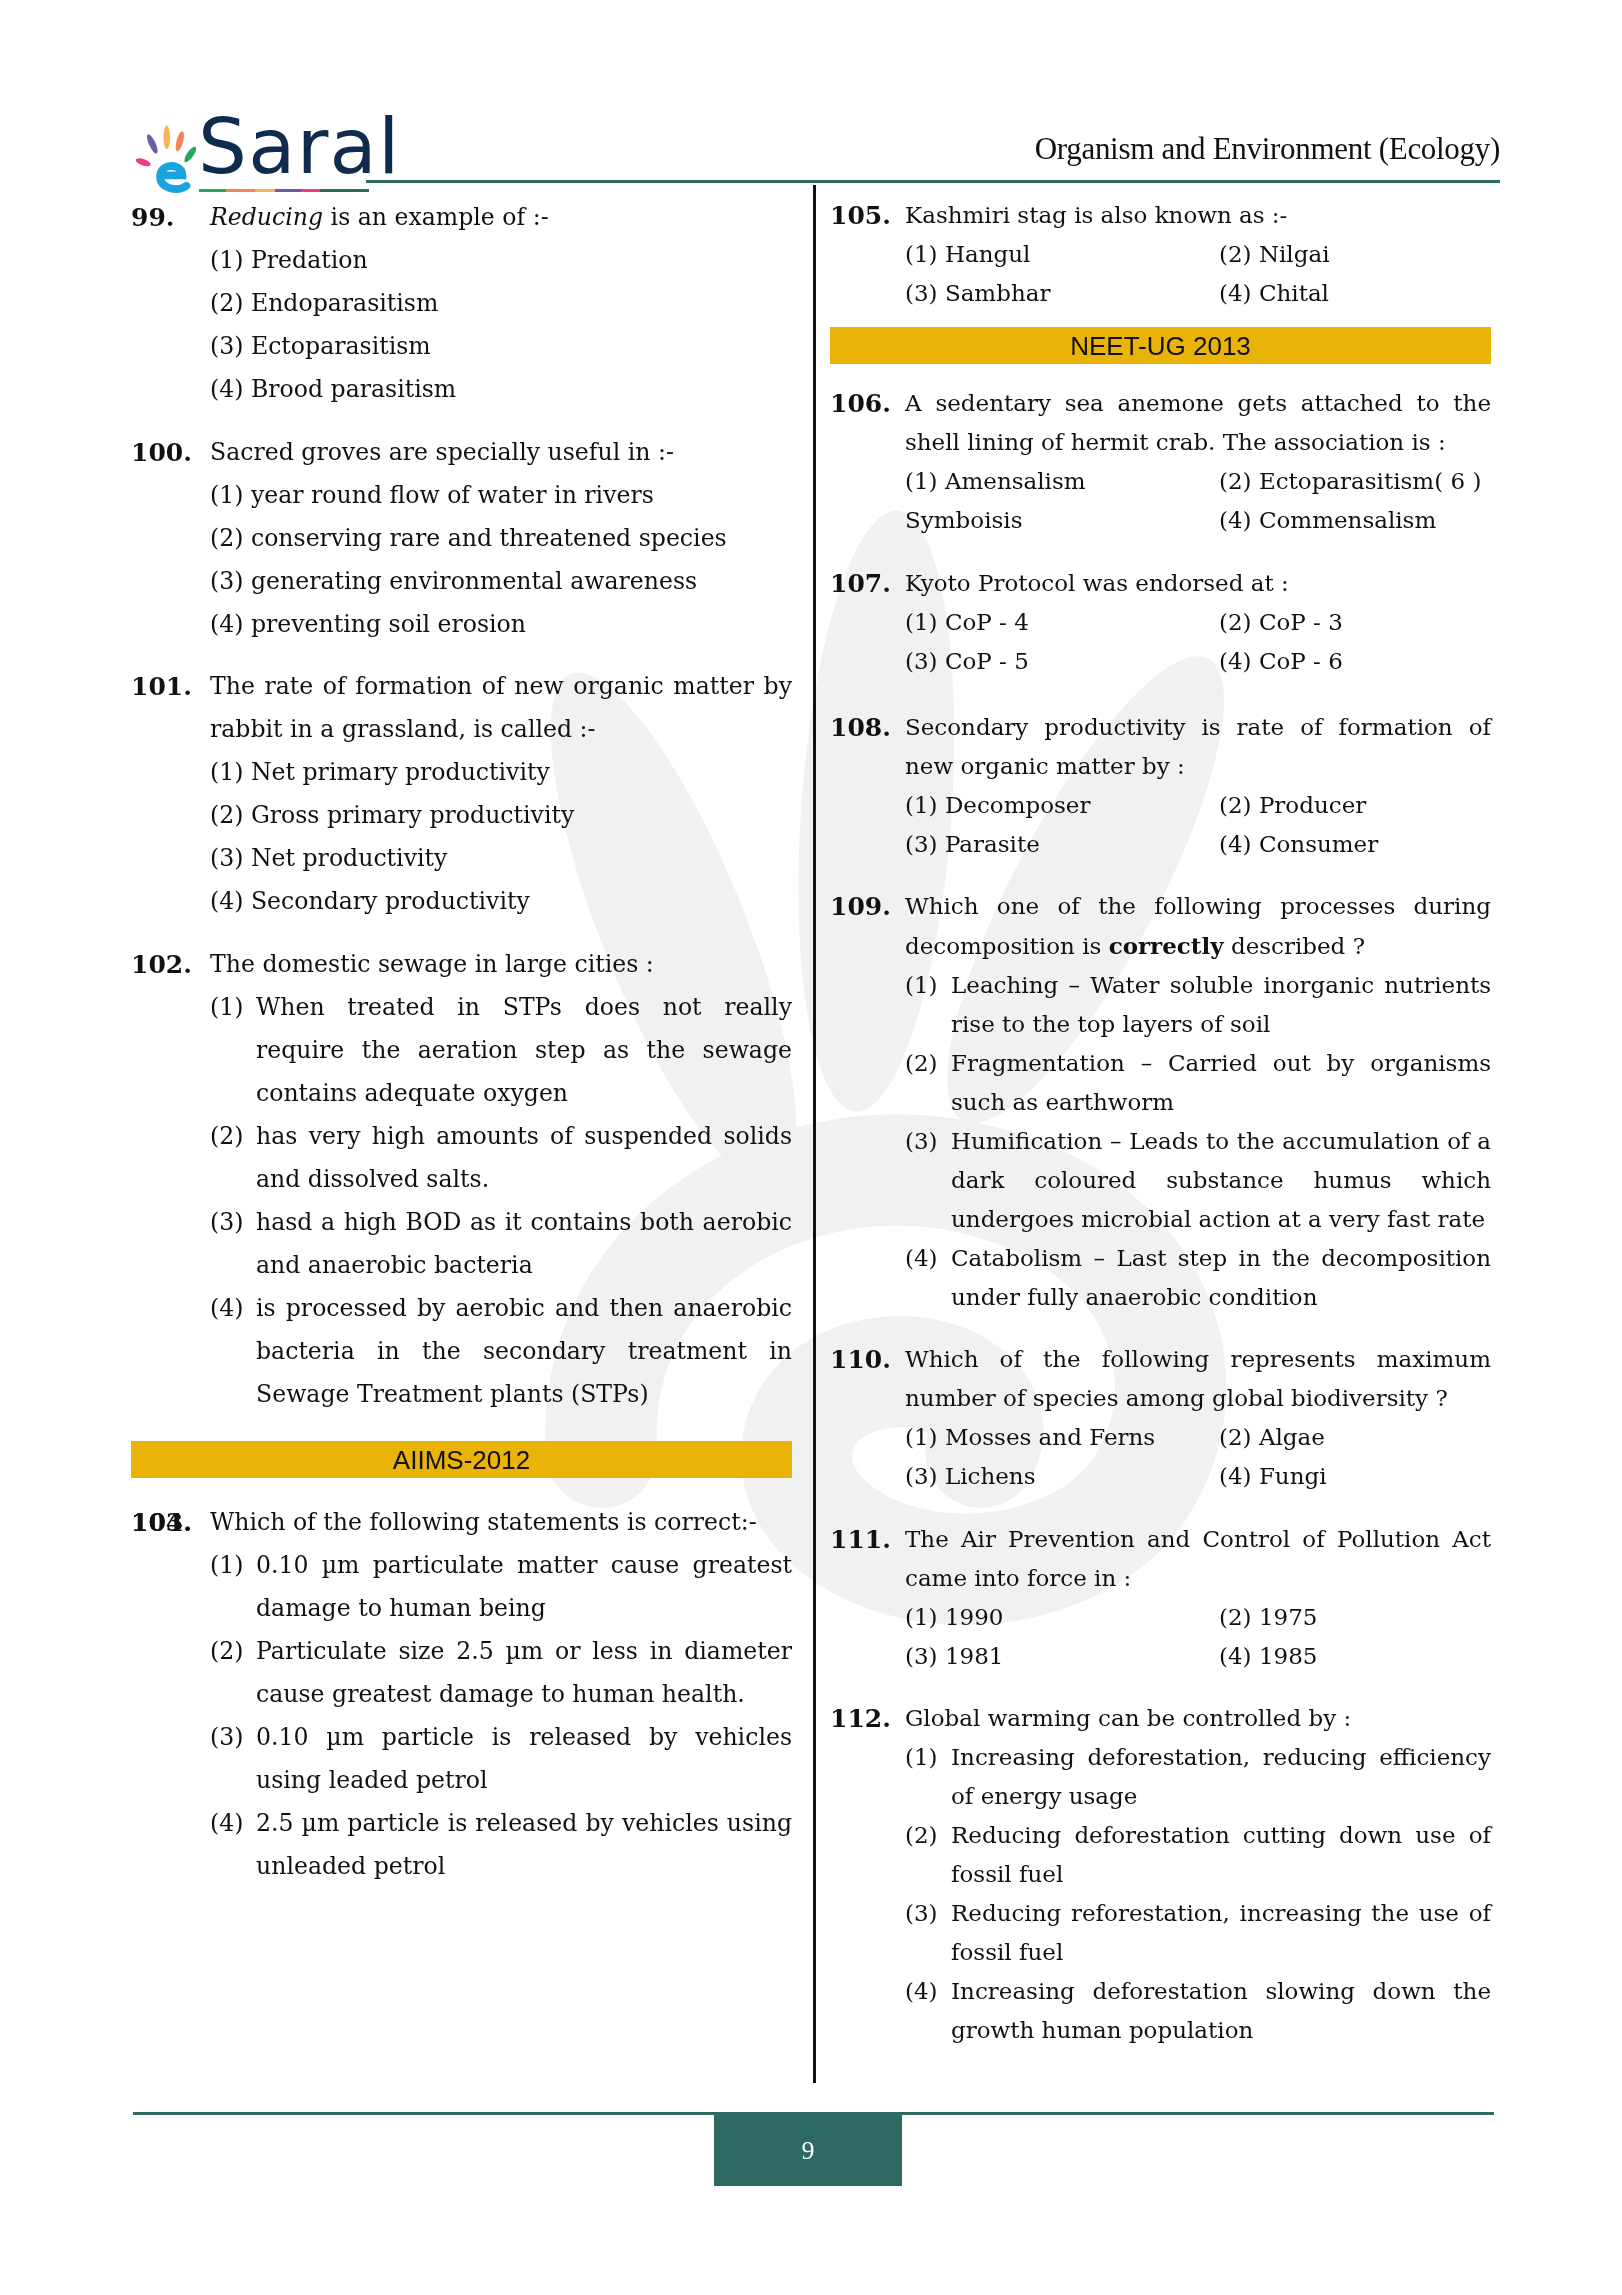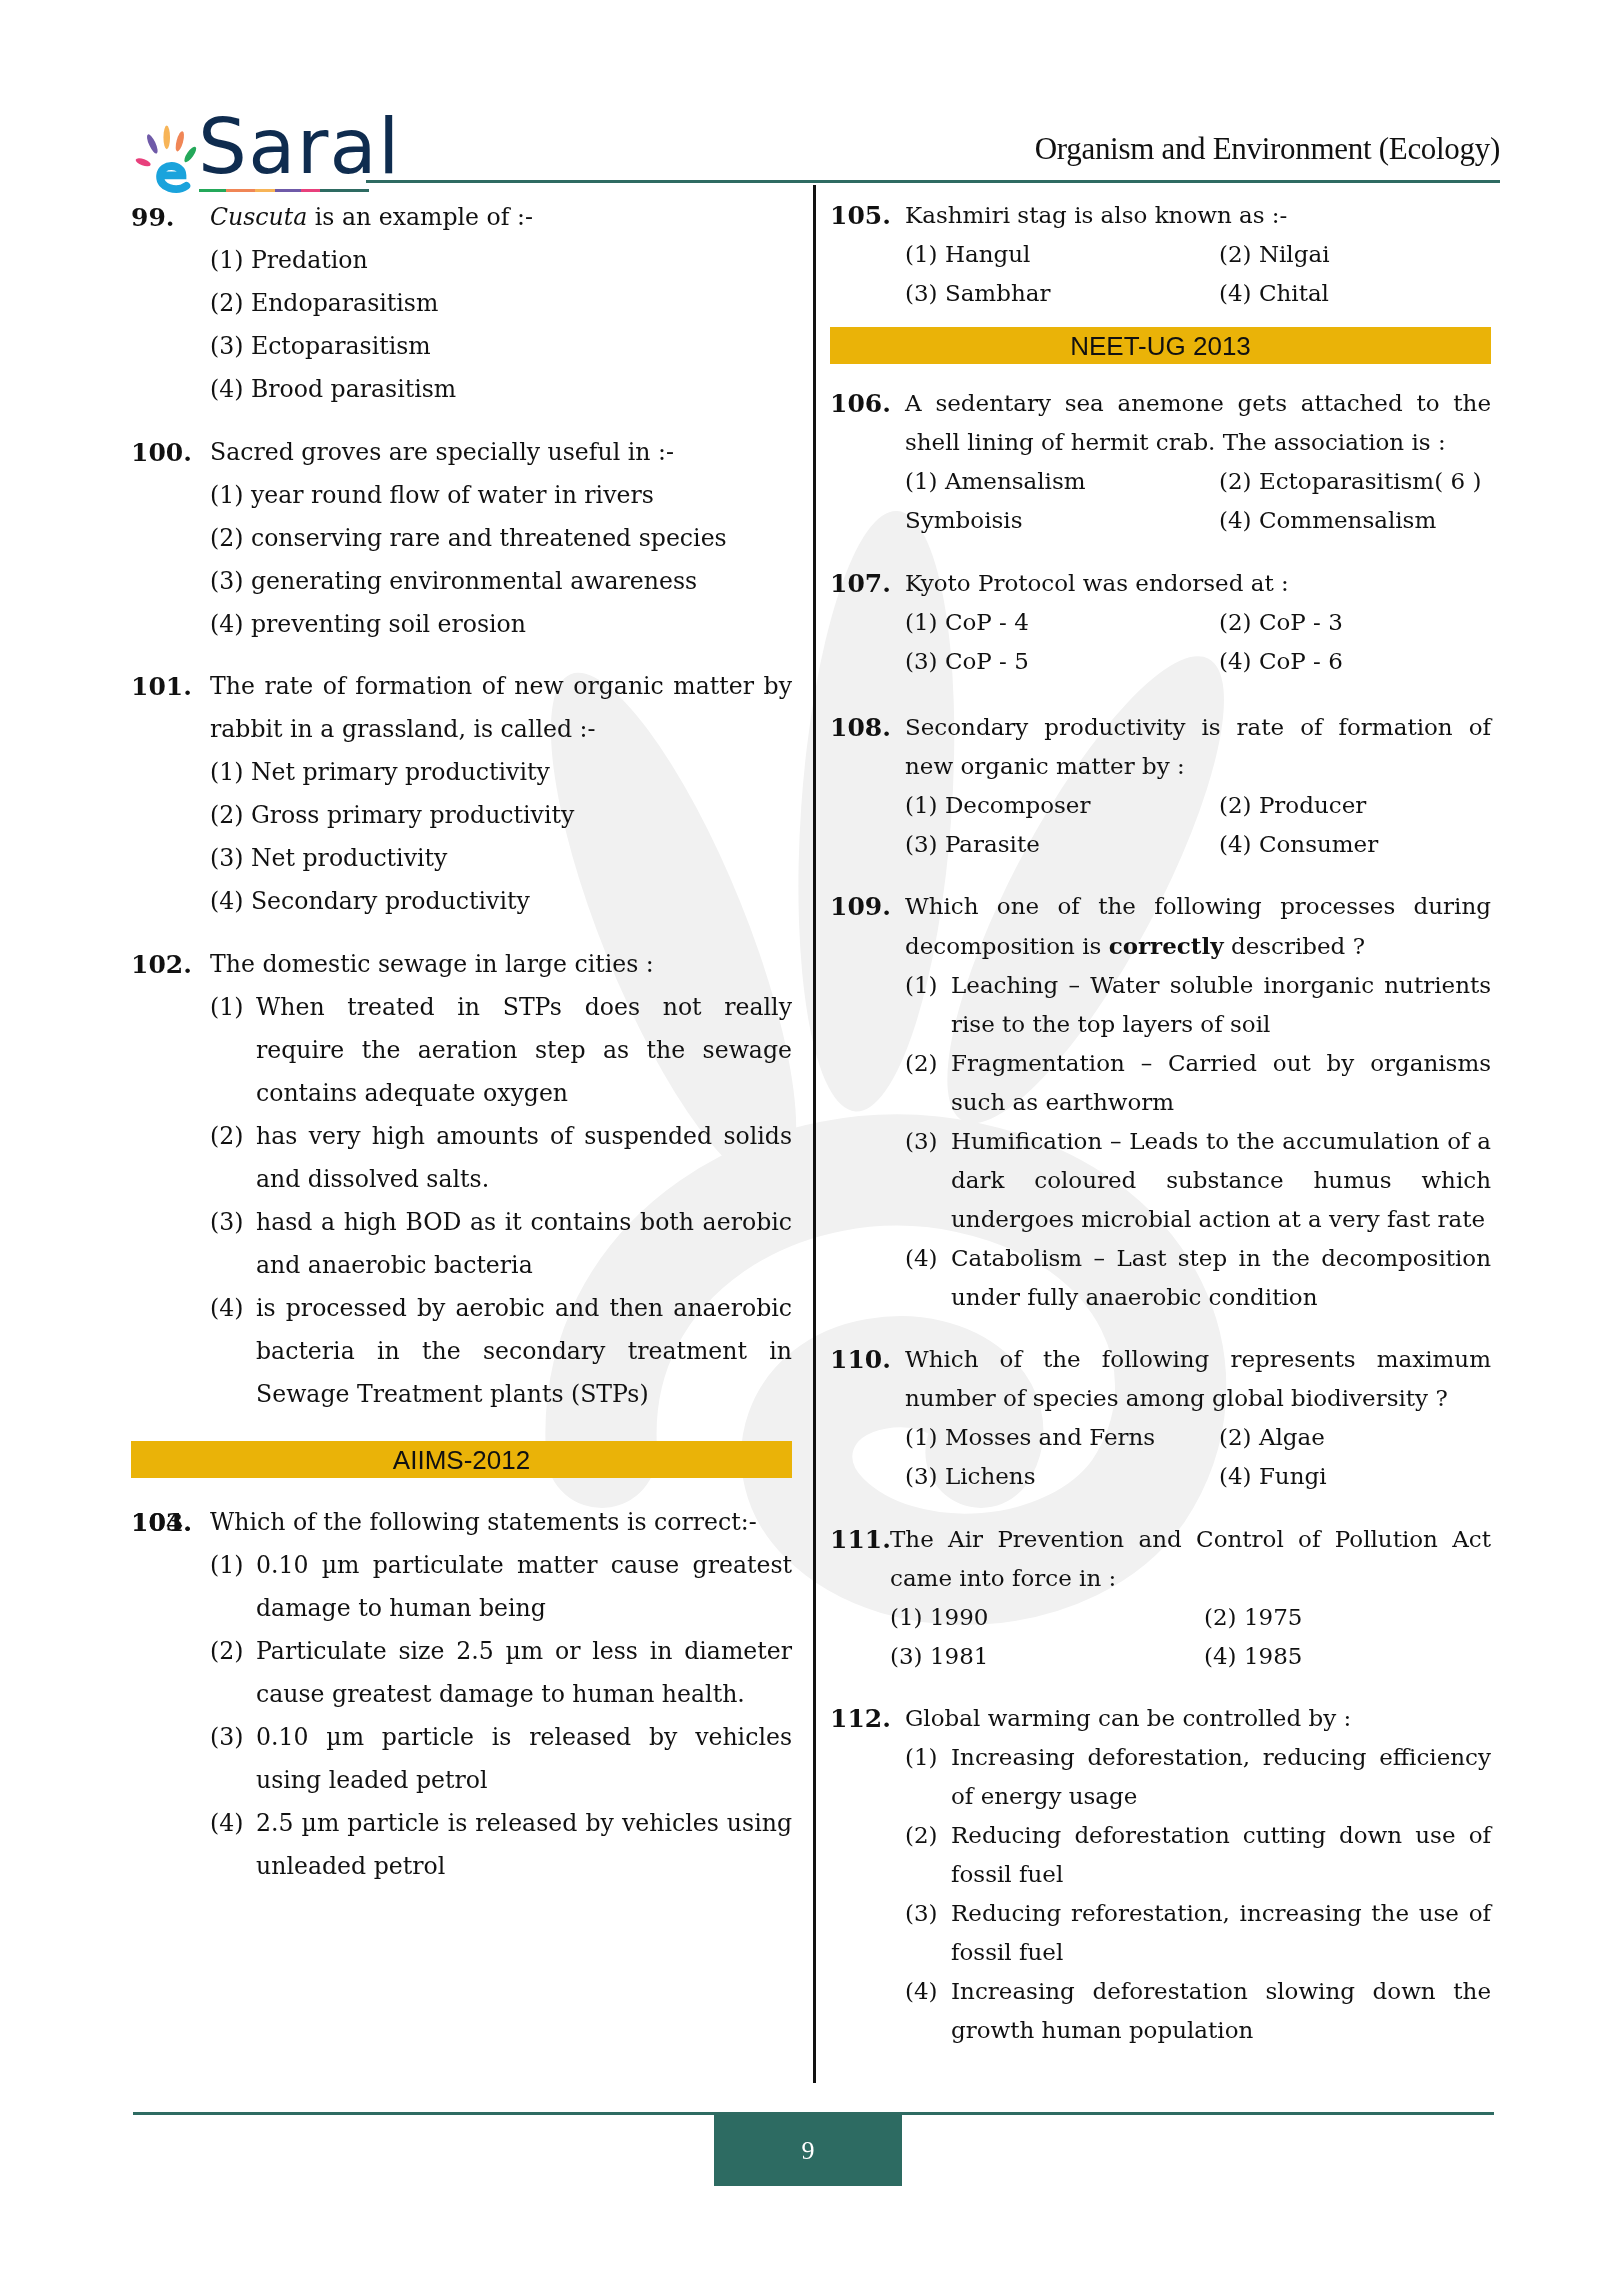--- a/index.html
+++ b/index.html
@@ -82,21 +82,21 @@
 <div class="header-title">Organism and Environment  (Ecology)</div>
 <div class="header-rule"></div>
 
 <div class="col-divider"></div>
 
 <div class="col col-left">
 
   <div class="question" style="margin-top:0px;">
     <span class="qnum">99.</span>
     <div class="qbody">
-      <span class="qtext"><span class="italic">Cuscuta</span><span> is an example of :-</span></span>
+      <span class="qtext"><span class="italic">Reducing</span><span> is an example of :-</span></span>
       <span class="opt">(1) Predation</span>
       <span class="opt">(2) Endoparasitism</span>
       <span class="opt">(3) Ectoparasitism</span>
       <span class="opt">(4) Brood parasitism</span>
     </div>
   </div>
 
   <div class="question" style="margin-top:19.6px;">
     <span class="qnum">100.</span>
     <div class="qbody">
@@ -259,21 +259,21 @@
         <span class="opt">(1) Mosses and Ferns</span>
         <span class="opt">(2) Algae</span>
         <span class="opt">(3) Lichens</span>
         <span class="opt">(4) Fungi</span>
       </div>
     </div>
   </div>
 
   <div class="question" style="margin-top:23.6px;">
     <span class="qnum">111.</span>
-    <div class="qbody" style="margin-left:60px;">
+    <div class="qbody" style="margin-left:75px;">
       <span class="qtext">The Air Prevention and Control of Pollution Act came into force in :</span>
       <div class="opt-grid">
         <span class="opt">(1) 1990</span>
         <span class="opt">(2) 1975</span>
         <span class="opt">(3) 1981</span>
         <span class="opt">(4) 1985</span>
       </div>
     </div>
   </div>
 

